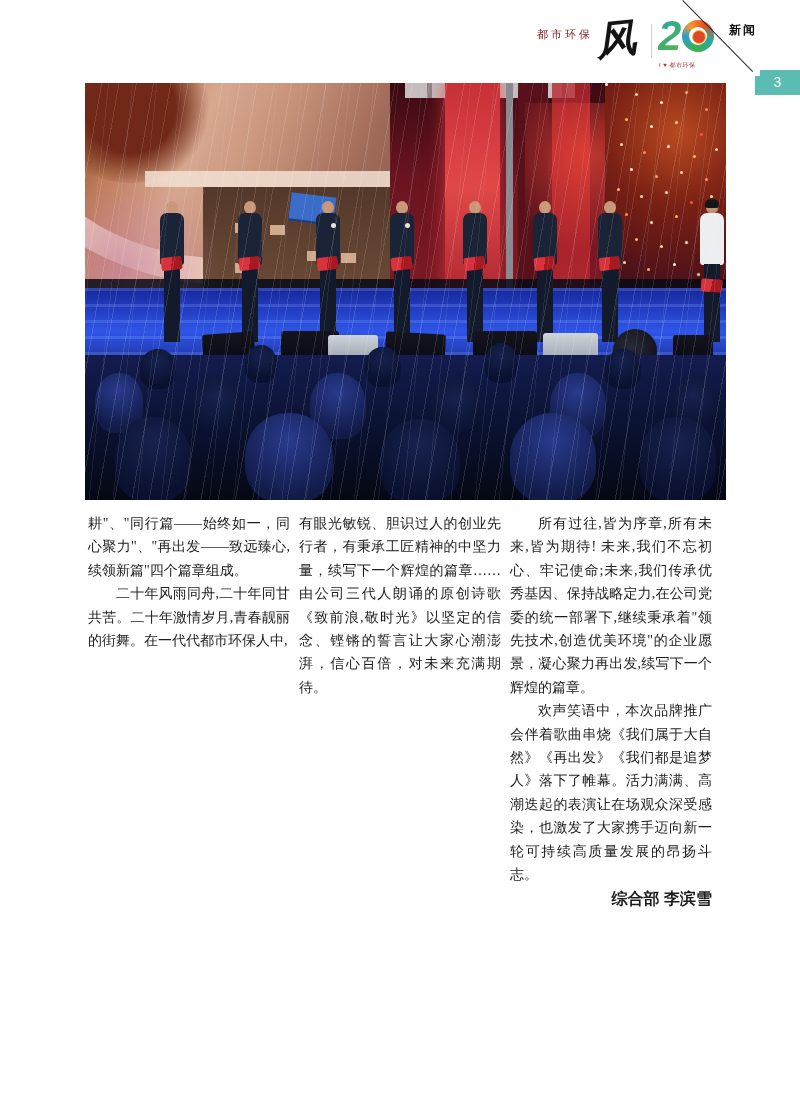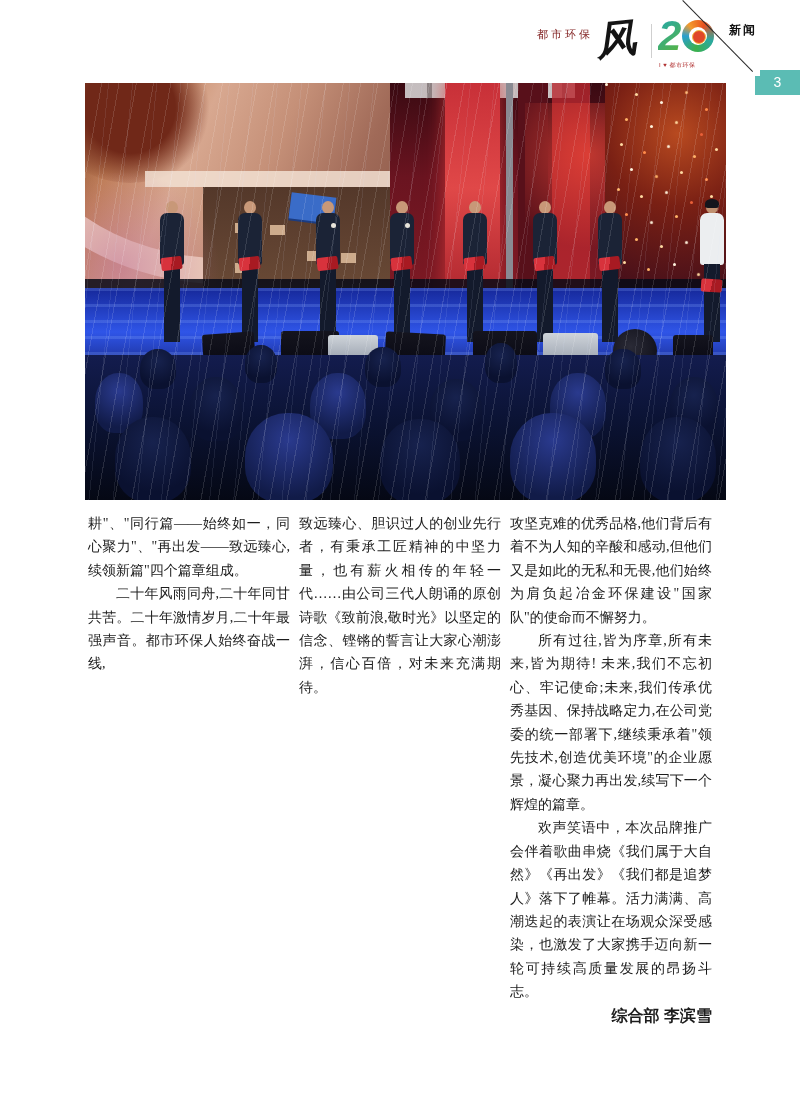--- a/index.html
+++ b/index.html
@@ -239,23 +239,22 @@
     <div class="sil b" style="left:160px;top:58px;width:88px;height:90px;"></div>
     <div class="sil" style="left:295px;top:64px;width:80px;height:85px;"></div>
     <div class="sil b" style="left:425px;top:58px;width:86px;height:90px;"></div>
     <div class="sil" style="left:555px;top:62px;width:76px;height:85px;"></div>
   </div>
   <div class="rain"></div>
 </div>
 
 <div class="abs col" style="left:88px;">
     <p>耕"、"同行篇——始终如一，同心聚力"、"再出发——致远臻心,续领新篇"四个篇章组成。</p>
-    <p class="ind">二十年风雨同舟,二十年同甘共苦。二十年激情岁月,二十年最强声音。都市环保人始终奋战一线,</p>
+    <p class="ind">二十年风雨同舟,二十年同甘共苦。二十年激情岁月,青春靓丽的街舞。在一代代都市环保人中,</p>
   </div>
 <div class="abs col" style="left:299px;">
-    <p>致远臻心、胆识过人的创业先行者，有秉承工匠精神的中坚力量，也有薪火相传的年轻一代……由公司三代人朗诵的原创诗歌《致前浪,敬时光》以坚定的信念、铿锵的誓言让大家心潮澎湃，信心百倍，对未来充满期待。</p>
+    <p>有眼光敏锐、胆识过人的创业先行者，有秉承工匠精神的中坚力量，续写下一个辉煌的篇章……由公司三代人朗诵的原创诗歌《致前浪,敬时光》以坚定的信念、铿锵的誓言让大家心潮澎湃，信心百倍，对未来充满期待。</p>
   </div>
 <div class="abs col" style="left:510px;">
-<p>攻坚克难的优秀品格,他们背后有着不为人知的辛酸和感动,但他们又是如此的无私和无畏,他们始终为肩负起冶金环保建设"国家队"的使命而不懈努力。</p>
     <p class="ind">所有过往,皆为序章,所有未来,皆为期待! 未来,我们不忘初心、牢记使命;未来,我们传承优秀基因、保持战略定力,在公司党委的统一部署下,继续秉承着"领先技术,创造优美环境"的企业愿景，凝心聚力再出发,续写下一个辉煌的篇章。</p>
     <p class="ind">欢声笑语中，本次品牌推广会伴着歌曲串烧《我们属于大自然》《再出发》《我们都是追梦人》落下了帷幕。活力满满、高潮迭起的表演让在场观众深受感染，也激发了大家携手迈向新一轮可持续高质量发展的昂扬斗志。</p>
     <p class="byline">综合部 李滨雪</p>
   </div>
 
 </body></html>

